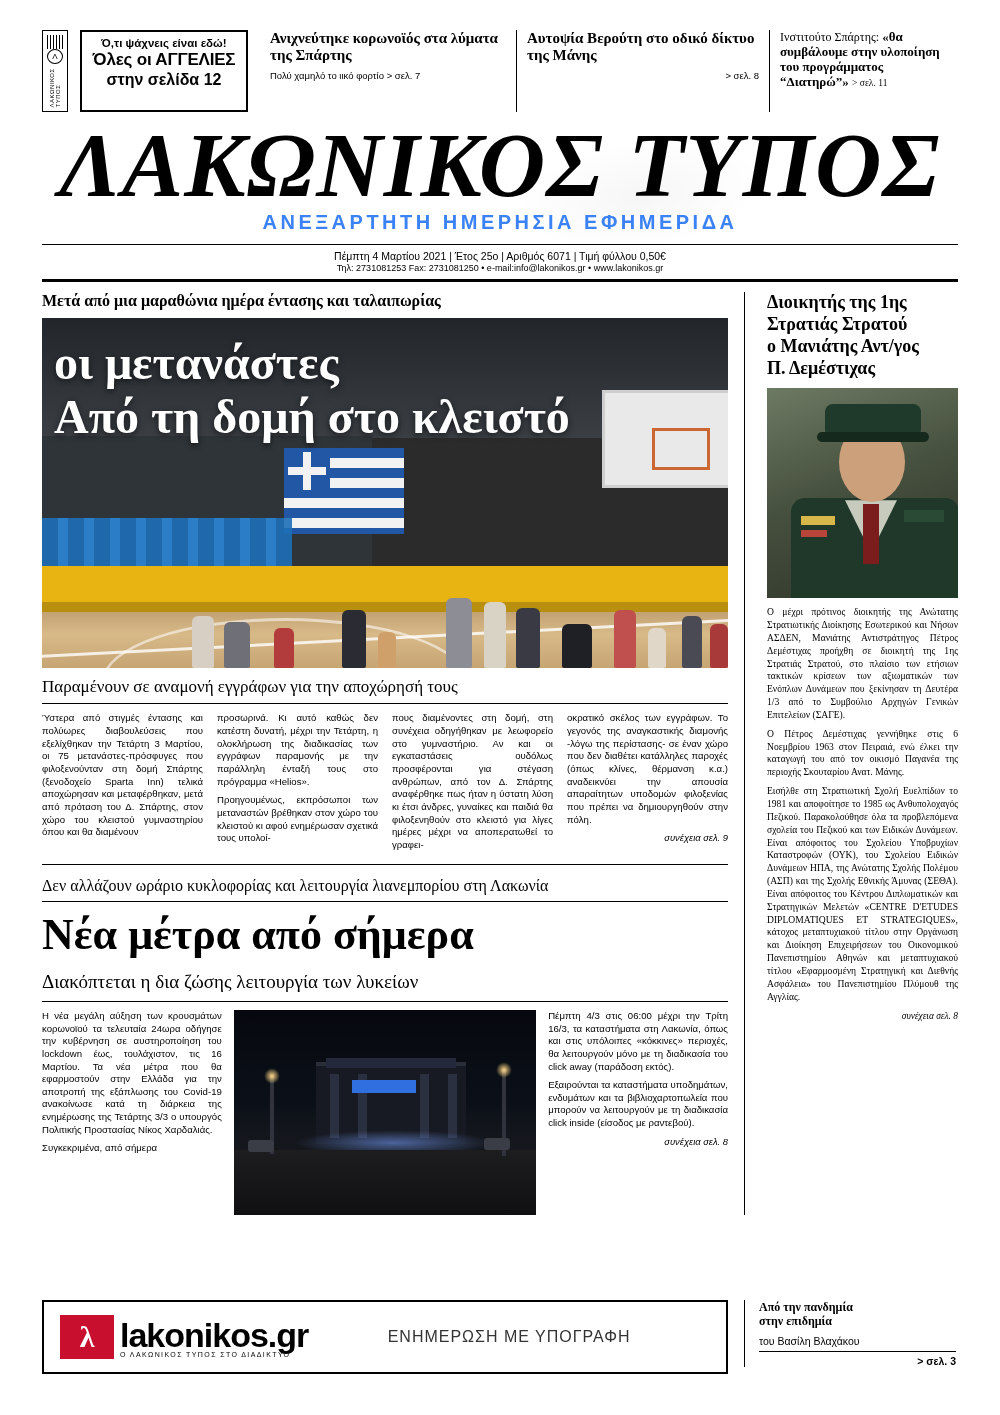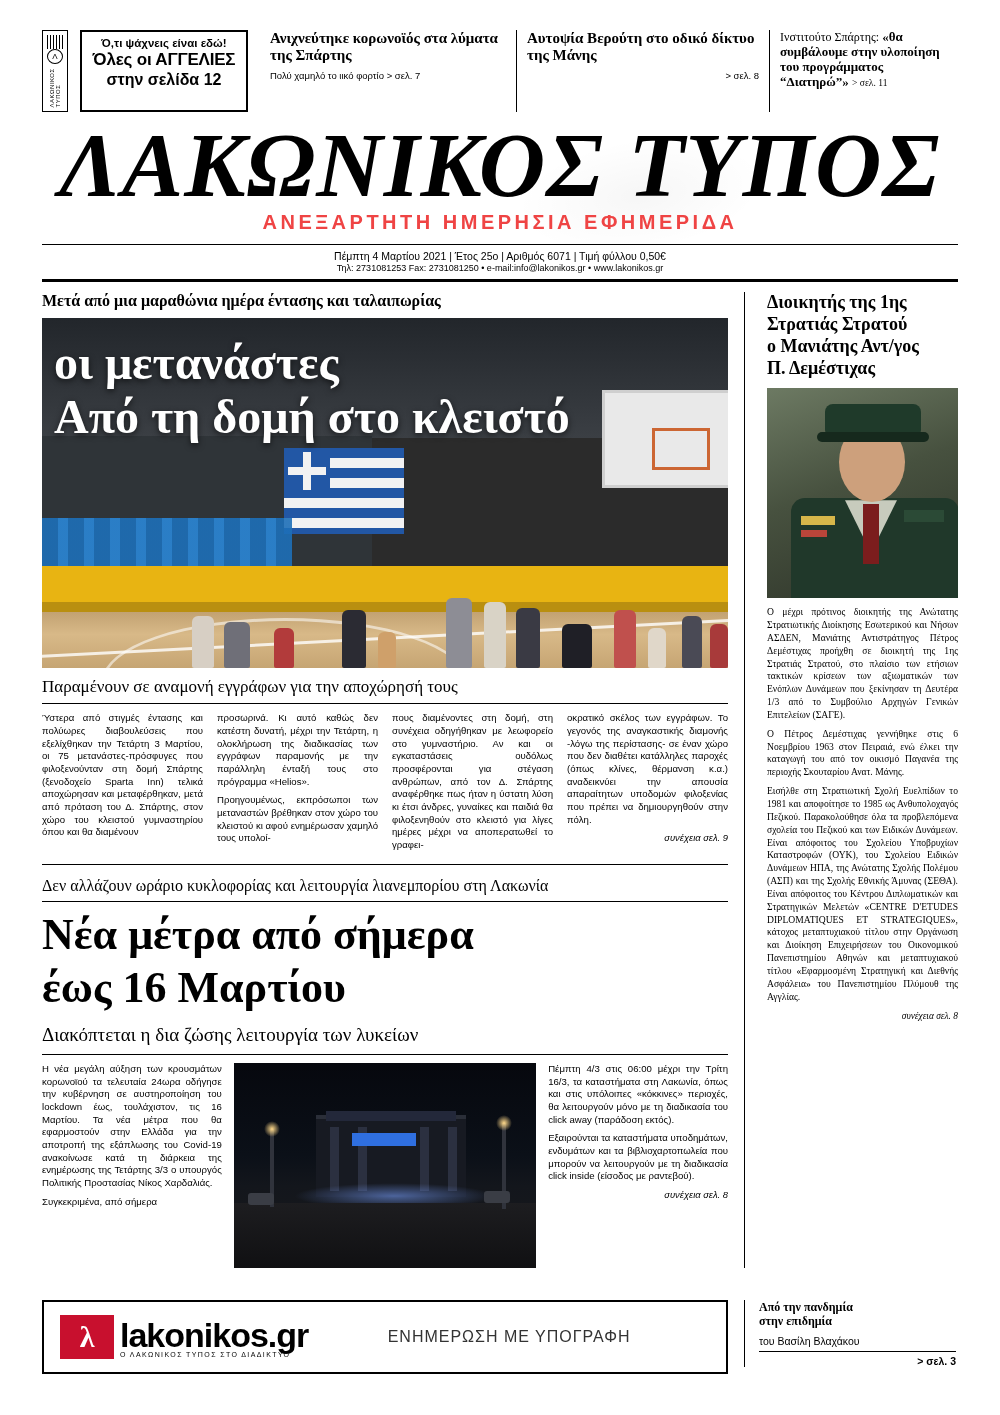--- a/index.html
+++ b/index.html
@@ -58,21 +58,21 @@
   .t3 h4{font-size:13px;}
   .t3 .lead{font-weight:normal;font-size:12px;}
 
   
   .masthead{margin-top:10px;text-align:center;position:relative;}
   .masthead .title{
     font-family:"Liberation Serif",serif;font-weight:bold;font-style:italic;
     font-size:92px;line-height:.95;letter-spacing:1px;margin:0;
   }
   .masthead .sub{
-    font-size:20px;letter-spacing:3.5px;font-weight:bold;margin-top:2px;color:#ef4444;
+    font-size:20px;letter-spacing:3.5px;font-weight:bold;margin-top:2px;color:#3b82f6;
   }
   .infoline{
     text-align:center;font-size:10.5px;margin-top:10px;border-top:1px solid #000;padding-top:5px;
   }
   .infoline .l2{font-size:9px;margin-top:1px;}
   .rule-strong{border-top:3px solid #000;margin-top:6px;}
 
   
   .grid{display:flex;margin-top:10px;}
   .col-main{width:686px;}
@@ -299,37 +299,36 @@
 
         <div class="photo-caption">Παραμένουν σε αναμονή εγγράφων για την αποχώρησή τους</div>
         <div class="hr-thin"></div>
 
         <div class="cols3">
           <div class="c">
             <p>Ύστερα από στιγμές έντασης και πολύωρες διαβουλεύσεις που εξελίχθηκαν την Τετάρτη 3 Μαρτίου, οι 75 μετανάστες-πρόσφυγες που φιλοξενούνταν στη δομή Σπάρτης (ξενοδοχείο Sparta Inn) τελικά αποχώρησαν και μεταφέρθηκαν, μετά από πρόταση του Δ. Σπάρτης, στον χώρο του κλειστού γυμναστηρίου όπου και θα διαμένουν</p>
           </div>
           <div class="c">
             <p>προσωρινά. Κι αυτό καθώς δεν κατέστη δυνατή, μέχρι την Τετάρτη, η ολοκλήρωση της διαδικασίας των εγγράφων παραμονής με την παράλληλη ένταξή τους στο πρόγραμμα «Helios».</p>
-            <p>Προηγουμένως, εκπρόσωποι των μεταναστών βρέθηκαν στον χώρο του κλειστού κι αφού ενημέρωσαν χαμηλό τους υπολοί-</p>
+            <p>Προηγουμένως, εκπρόσωποι των μεταναστών βρέθηκαν στον χώρο του κλειστού κι αφού ενημέρωσαν σχετικά τους υπολοί-</p>
           </div>
           <div class="c">
             <p>πους διαμένοντες στη δομή, στη συνέχεια οδηγήθηκαν με λεωφορείο στο γυμναστήριο. Αν και οι εγκαταστάσεις ουδόλως προσφέρονται για στέγαση ανθρώπων, από τον Δ. Σπάρτης αναφέρθηκε πως ήταν η ύστατη λύση κι έτσι άνδρες, γυναίκες και παιδιά θα φιλοξενηθούν στο κλειστό για λίγες ημέρες μέχρι να αποπερατωθεί το γραφει-</p>
           </div>
           <div class="c">
             <p>οκρατικό σκέλος των εγγράφων. Το γεγονός της αναγκαστικής διαμονής -λόγω της περίστασης- σε έναν χώρο που δεν διαθέτει κατάλληλες παροχές (όπως κλίνες, θέρμανση κ.α.) αναδεικνύει την απουσία απαραίτητων υποδομών φιλοξενίας που πρέπει να δημιουργηθούν στην πόλη.</p>
             <div class="cont">συνέχεια σελ. 9</div>
           </div>
         </div>
 
         <div class="hr-thin"></div>
 
         <div class="sec2-kicker">Δεν αλλάζουν ωράριο κυκλοφορίας και λειτουργία λιανεμπορίου στη Λακωνία</div>
         <div class="hr-thin"></div>
         <div class="head2">Νέα μέτρα από σήμερα</div>
-        <div class="head2">έως 16 Μαρτίου</div>
         <div class="sub2">Διακόπτεται η δια ζώσης λειτουργία των λυκείων</div>
         <div class="hr-thin"></div>
 
         <div class="sec2body">
           <div class="c">
             <p>Η νέα μεγάλη αύξηση των κρουσμάτων κορωνοϊού τα τελευταία 24ωρα οδήγησε την κυβέρνηση σε αυστηροποίηση του lockdown έως, τουλάχιστον, τις 16 Μαρτίου. Τα νέα μέτρα που θα εφαρμοστούν στην Ελλάδα για την αποτροπή της εξάπλωσης του Covid-19 ανακοίνωσε κατά τη διάρκεια της ενημέρωσης της Τετάρτης 3/3 ο υπουργός Πολιτικής Προστασίας Νίκος Χαρδαλιάς.</p>
             <p>Συγκεκριμένα, από σήμερα</p>
           </div>
 
           <div class="nightphoto">

